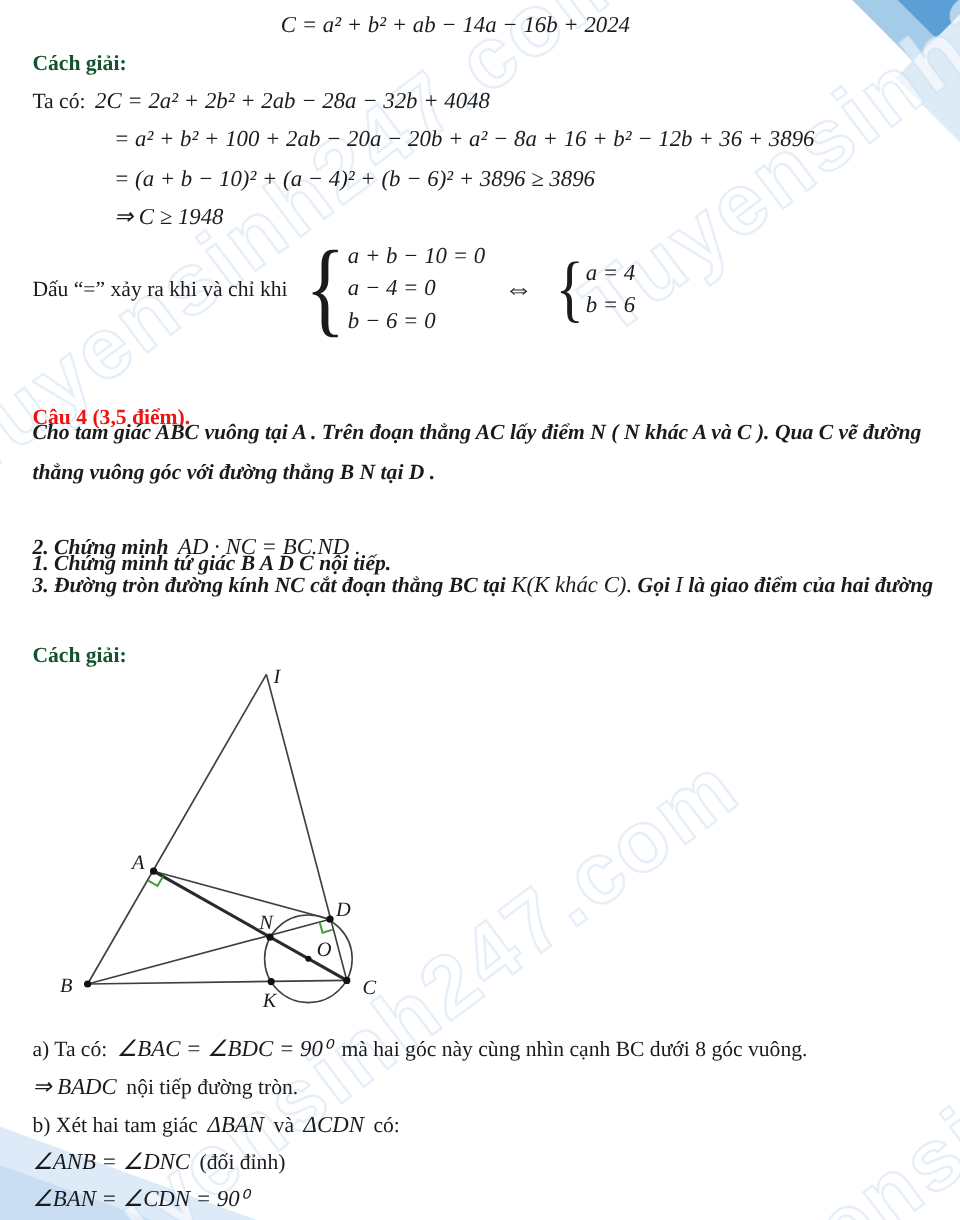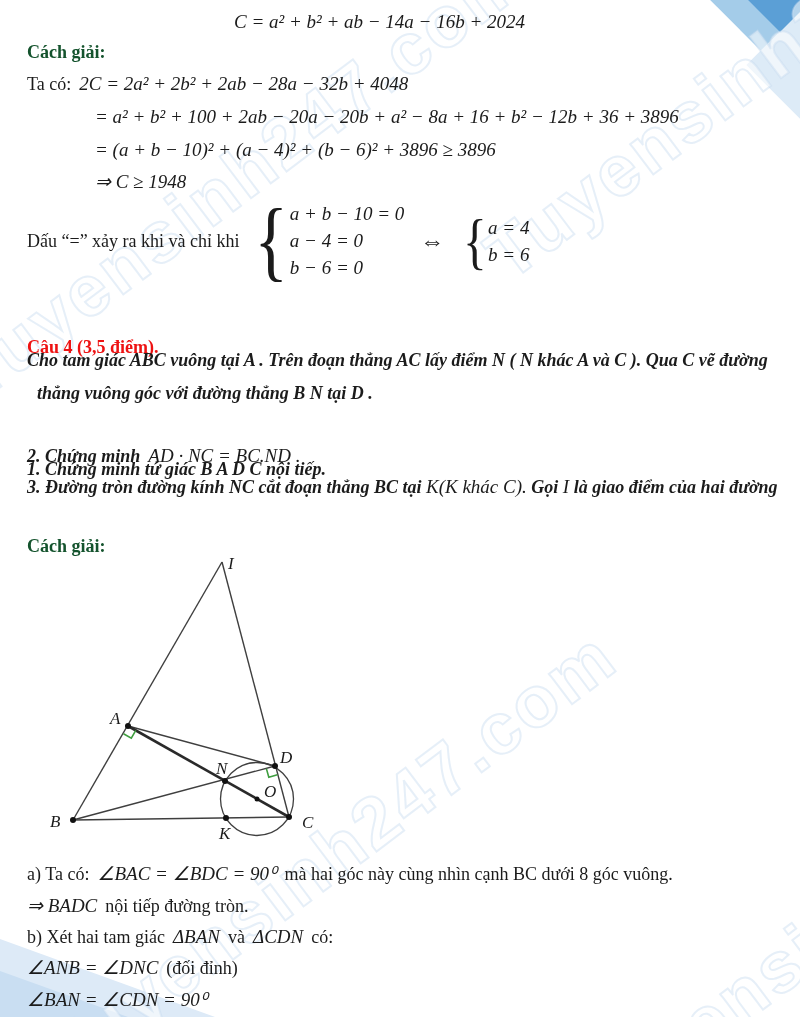--- a/index.html
+++ b/index.html
@@ -86,21 +86,21 @@
         <span>a = 4</span>
         <span>b = 6</span>
       </span>
     </span>
   </div>
 
 
   <div class="ln h-red" style="left:27px; top:335px;">Câu 4 (3,5 điểm).</div>
 
   <div class="ln stmt" style="left:27px; top:348px;">Cho tam giác ABC vuông tại A . Trên đoạn thẳng AC lấy điểm N ( N khác A và C ). Qua C vẽ đường</div>
-  <div class="ln stmt" style="left:37px; top:381px;">thẳng vuông góc với đường thẳng B N tại D .</div>
+  <div class="ln stmt" style="left:27px; top:381px;">thẳng vuông góc với đường thẳng B N tại D .</div>
 
   <div class="ln stmt" style="left:27px; top:413px;margin-top:44px;">1. Chứng minh tứ giác B A D C nội tiếp.</div>
 
   <div class="ln" style="left:27px; top:444px;">
     <span class="stmt">2. Chứng minh</span><span class="gap"></span><span class="math">AD · NC = BC.ND .</span>
   </div>
 
   <div class="ln" style="left:27px; top:475px;">
     <span class="stmt">3. Đường tròn đường kính NC cắt đoạn thẳng BC tại</span>
     <span class="math">K(K khác C).</span>

